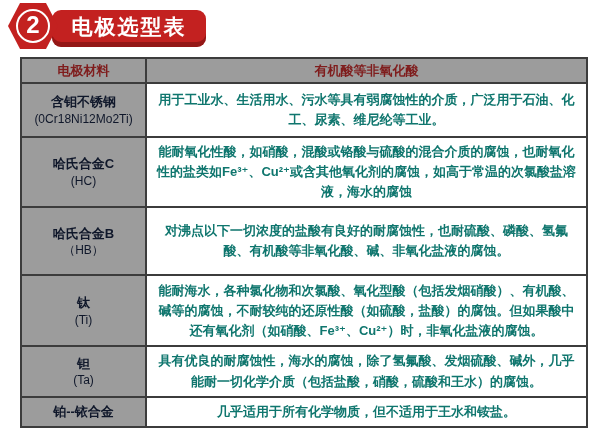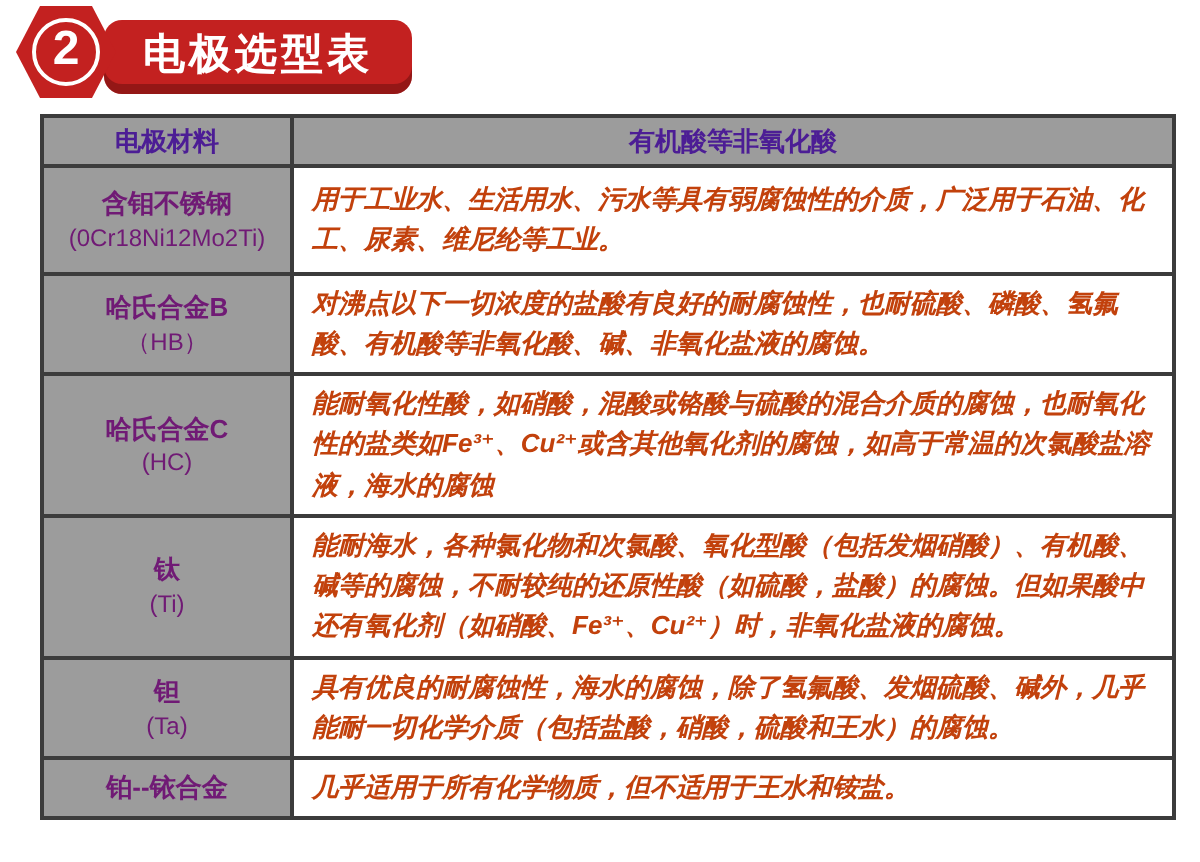--- a/index.html
+++ b/index.html
@@ -41,36 +41,36 @@
   table.spec {
     position: absolute; left: 20px; top: 57px;
     width: 568px; border-collapse: collapse;
     table-layout: fixed;
   }
   table.spec th, table.spec td {
     border: 2px solid #3c3c3c;
   }
   col.c-material { width: 125px; }
   th.hdr {
-    background: #9c9c9c; color: #4c1d95;
+    background: #9c9c9c; color: #7f1d1d;
     font-size: 13px; font-weight: bold;
     height: 25px; text-align: center;
   }
   td.mat {
-    background: #9c9c9c; color: #701a75;
+    background: #9c9c9c; color: #0f172a;
     font-size: 13px; font-weight: bold;
     text-align: center; vertical-align: middle;
     padding: 2px 3px; line-height: 1.35;
   }
   td.mat .mat-code { font-size: 12px; font-weight: normal; }
   td.desc {
-    background: #ffffff; color: #c2410c;
+    background: #ffffff; color: #0f766e;
     font-size: 13px; font-weight: bold;
     line-height: 1.55; padding: 4px 9px;
-    vertical-align: middle; text-align: left; font-style: italic;
+    vertical-align: middle; text-align: center;
   }
   tbody tr:nth-child(1) { height: 54px; }
   tbody tr:nth-child(2) { height: 48px; }
   tbody tr:nth-child(3) { height: 68px; }
   tbody tr:nth-child(4) { height: 71px; }
   tbody tr:nth-child(5) { height: 49px; }
   tbody tr:nth-child(6) { height: 22px; }
   tbody tr:nth-child(7) { height: 24px; }
 </style>
 </head>
@@ -103,31 +103,31 @@
     <tbody>
       <tr>
         <td class="mat">
           <div class="mat-name">含钼不锈钢</div>
           <div class="mat-code">(0Cr18Ni12Mo2Ti)</div>
         </td>
         <td class="desc">用于工业水、生活用水、污水等具有弱腐蚀性的介质，广泛用于石油、化工、尿素、维尼纶等工业。</td>
       </tr>
       <tr>
         <td class="mat">
+          <div class="mat-name">哈氏合金C</div>
+          <div class="mat-code">(HC)</div>
+        </td>
+        <td class="desc">能耐氧化性酸，如硝酸，混酸或铬酸与硫酸的混合介质的腐蚀，也耐氧化性的盐类如Fe³⁺、Cu²⁺或含其他氧化剂的腐蚀，如高于常温的次氯酸盐溶液，海水的腐蚀</td>
+      </tr>
+      <tr>
+        <td class="mat">
           <div class="mat-name">哈氏合金B</div>
           <div class="mat-code">（HB）</div>
         </td>
         <td class="desc">对沸点以下一切浓度的盐酸有良好的耐腐蚀性，也耐硫酸、磷酸、氢氟酸、有机酸等非氧化酸、碱、非氧化盐液的腐蚀。</td>
-      </tr>
-      <tr>
-        <td class="mat">
-          <div class="mat-name">哈氏合金C</div>
-          <div class="mat-code">(HC)</div>
-        </td>
-        <td class="desc">能耐氧化性酸，如硝酸，混酸或铬酸与硫酸的混合介质的腐蚀，也耐氧化性的盐类如Fe³⁺、Cu²⁺或含其他氧化剂的腐蚀，如高于常温的次氯酸盐溶液，海水的腐蚀</td>
       </tr>
       <tr>
         <td class="mat">
           <div class="mat-name">钛</div>
           <div class="mat-code">(Ti)</div>
         </td>
         <td class="desc">能耐海水，各种氯化物和次氯酸、氧化型酸（包括发烟硝酸）、有机酸、碱等的腐蚀，不耐较纯的还原性酸（如硫酸，盐酸）的腐蚀。但如果酸中还有氧化剂（如硝酸、Fe³⁺、Cu²⁺）时，非氧化盐液的腐蚀。</td>
       </tr>
       <tr>
         <td class="mat">

